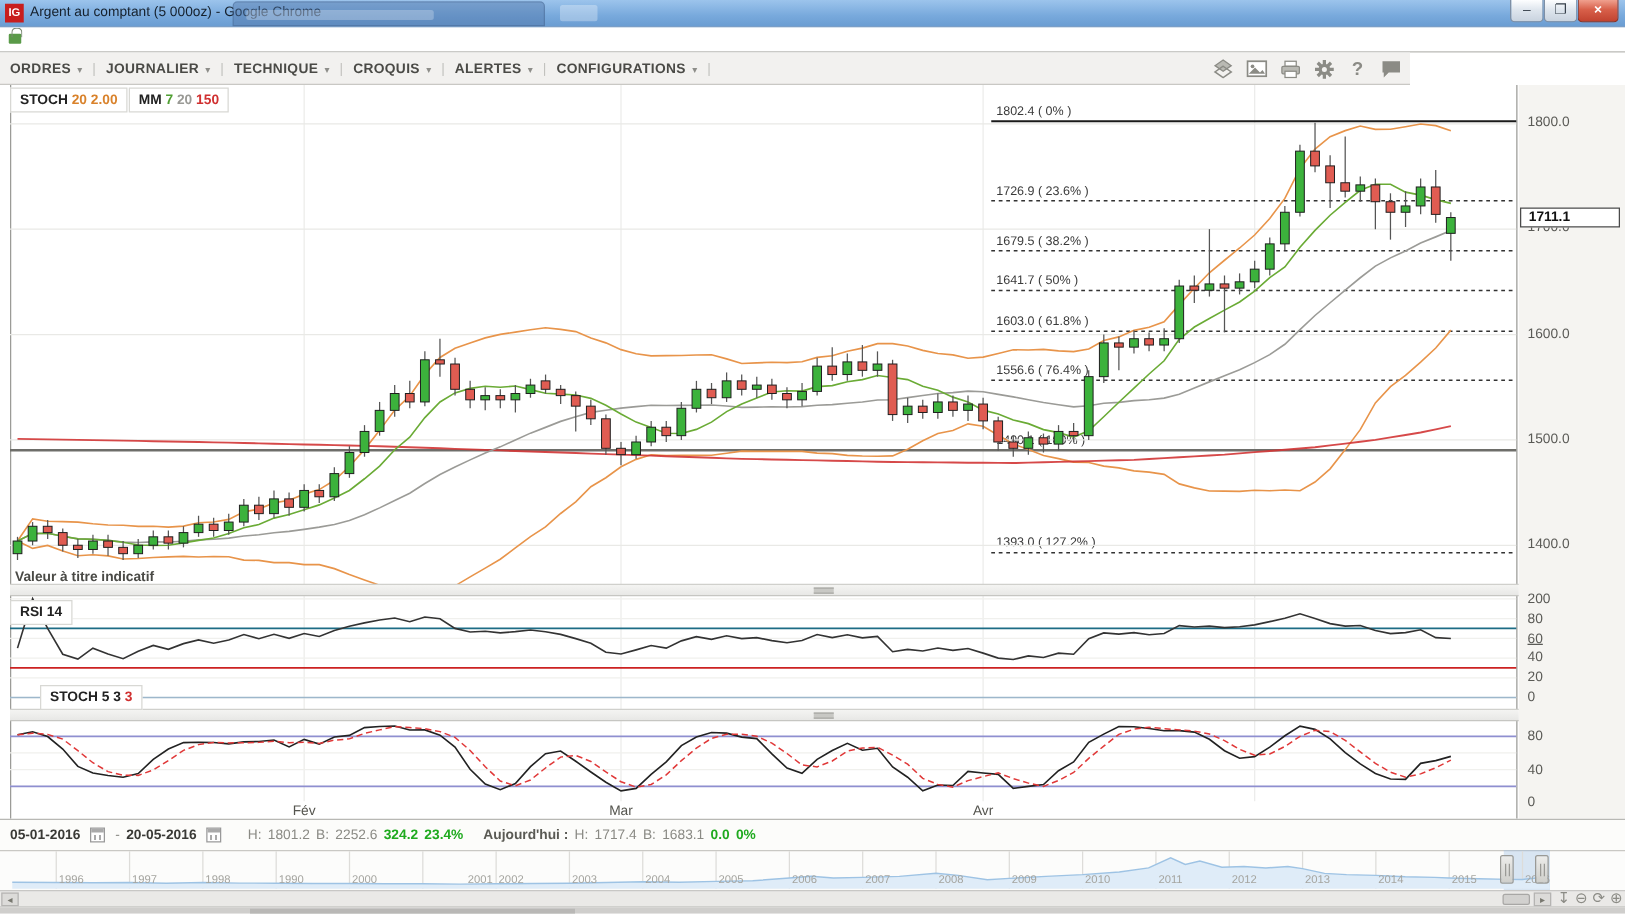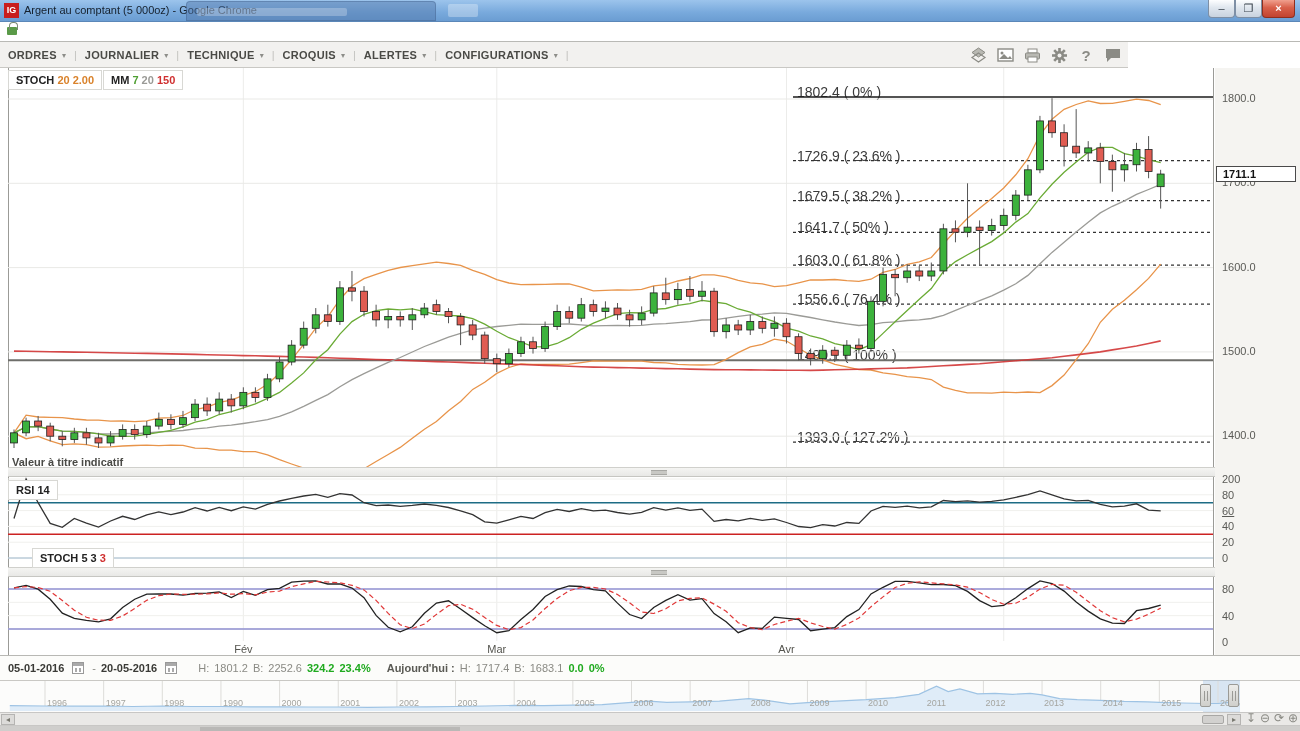--- a/index.html
+++ b/index.html
@@ -37,21 +37,21 @@
   .tool-icon{width:18px;height:17px;display:flex;align-items:center;justify-content:center;color:#8b8b85;}
   .tool-icon.qmark{font-size:15px;font-weight:bold;color:#8b8b85;}
 
   
   #chart-frame{position:absolute;left:8px;top:68px;width:1206px;height:587px;
     border-left:1px solid #9b9b97;border-right:1px solid #9b9b97;z-index:0;background:#fff;}
   .axis-strip{position:absolute;left:1215px;top:68px;width:85px;height:587px;background:#f5f4f1;z-index:0;}
   .legend-box{position:absolute;background:#fff;border:1px solid #d8d8d4;padding:3px 7px;z-index:4;
     font-size:11px;font-weight:bold;color:#222;white-space:nowrap;}
   .lg-orange{color:#d9822b;} .lg-green{color:#4f9f32;} .lg-gray{color:#9a9a96;} .lg-red{color:#d03030;}
-  .fib-label{position:absolute;z-index:1;font-size:14px;color:#3a3a3a;white-space:nowrap;}
+  .fib-label{position:absolute;z-index:1;font-size:10px;color:#3a3a3a;white-space:nowrap;}
   #gfx{position:absolute;left:0;top:0;width:1300px;height:731px;z-index:2;pointer-events:none;}
   .tick-label{position:absolute;left:1222px;font-size:11px;color:#5a5a56;z-index:3;}
   .price-tag{position:absolute;left:1216px;width:80px;height:16px;background:#fff;border:1px solid #4a4a4a;
     z-index:4;font-size:11px;font-weight:bold;color:#111;line-height:14px;padding-left:6px;}
   .disclaimer{position:absolute;left:12px;top:456px;z-index:3;font-size:11px;font-weight:bold;color:#4a4a46;}
   .divider{position:absolute;left:8px;width:1207px;height:10px;background:linear-gradient(#f4f4f2,#e8e8e6);
     border-top:1px solid #d0d0cc;border-bottom:1px solid #c6c6c2;z-index:3;}
   .grip{position:absolute;left:643px;top:2px;width:16px;height:5px;
     border-top:1px solid #a8a8a4;border-bottom:1px solid #a8a8a4;background:#c8c8c4;}
   .month-label{position:absolute;width:44px;text-align:center;top:643px;font-size:11px;color:#55554f;z-index:3;}
@@ -273,21 +273,21 @@
   <span class="sb-green">0%</span>
 </div>
 
 <div class="navigator"></div>
 <div id="year-labels">
     <div class="year-label" style="left: 47px; top: 698px;">1996</div>
     <div class="year-label" style="left: 105.65px; top: 698px;">1997</div>
     <div class="year-label" style="left: 164.3px; top: 698px;">1998</div>
     <div class="year-label" style="left: 222.95px; top: 698px;">1990</div>
     <div class="year-label" style="left: 281.6px; top: 698px;">2000</div>
-    <div class="year-label" style="left: 340.25px; top: 698px;">2001</div>
+    <div class="year-label" style="left: 340.25px; top: 698px; padding-left: 34px;">2001</div>
     <div class="year-label" style="left: 398.9px; top: 698px;">2002</div>
     <div class="year-label" style="left: 457.55px; top: 698px;">2003</div>
     <div class="year-label" style="left: 516.2px; top: 698px;">2004</div>
     <div class="year-label" style="left: 574.85px; top: 698px;">2005</div>
     <div class="year-label" style="left: 633.5px; top: 698px;">2006</div>
     <div class="year-label" style="left: 692.15px; top: 698px;">2007</div>
     <div class="year-label" style="left: 750.8px; top: 698px;">2008</div>
     <div class="year-label" style="left: 809.45px; top: 698px;">2009</div>
     <div class="year-label" style="left: 868.1px; top: 698px;">2010</div>
     <div class="year-label" style="left: 926.75px; top: 698px;">2011</div>

